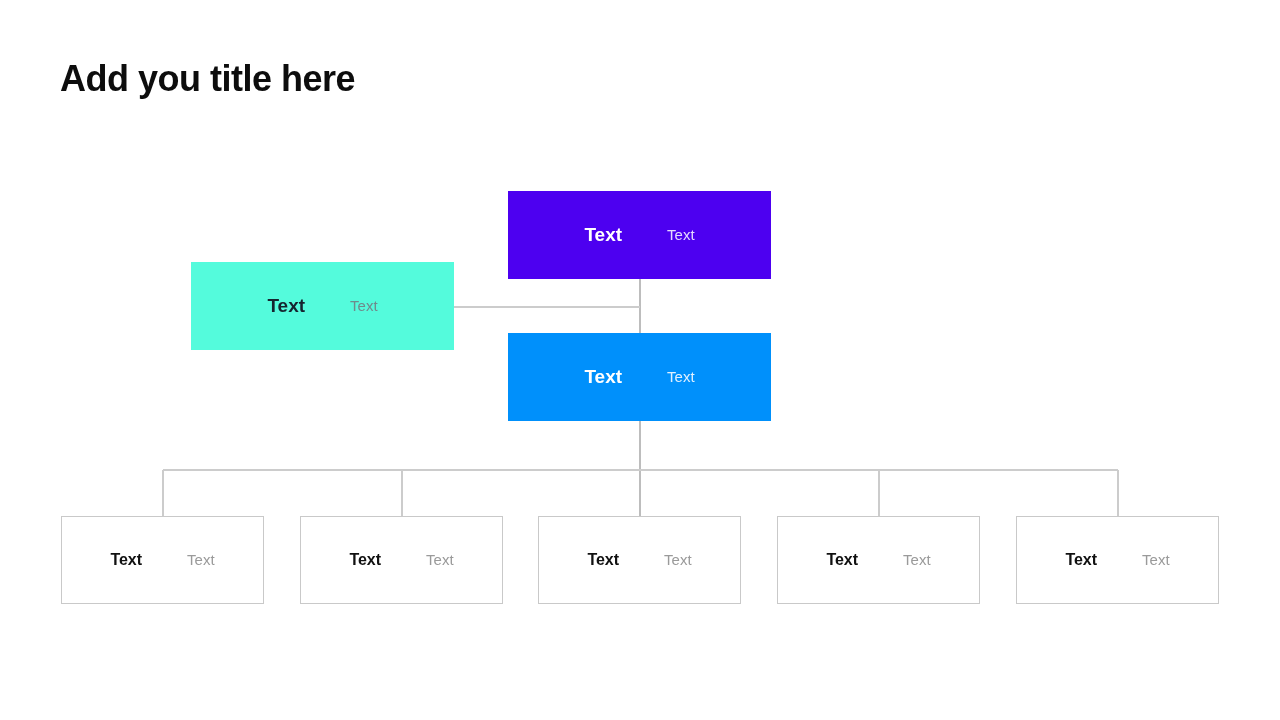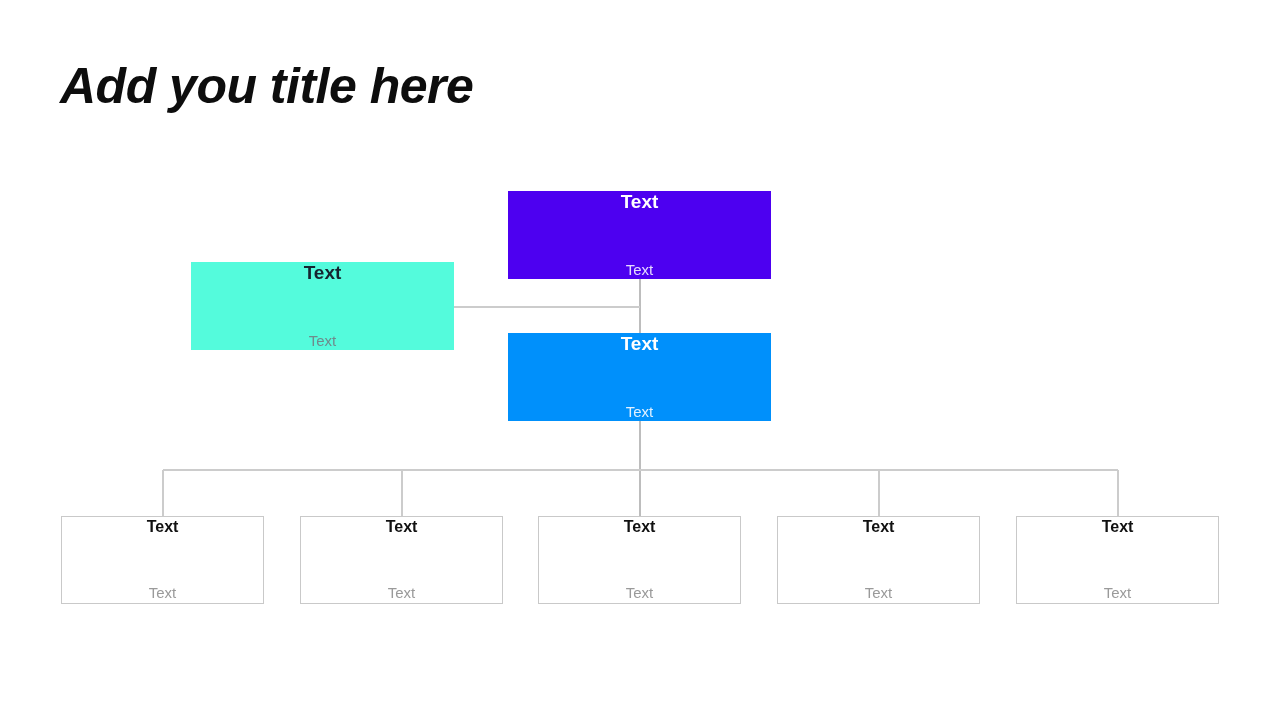--- a/index.html
+++ b/index.html
@@ -20,45 +20,43 @@
     width: 1280px;
     height: 720px;
     background: #ffffff;
   }
 
   
   #page-title {
     position: absolute;
     left: 60px;
     top: 58px;
-    font-size: 50px;
+    font-size: 36px;
     font-weight: 800;
     letter-spacing: -0.5px;
     color: #0d0d0d;
     line-height: 1.15;
     white-space: nowrap;
-    font-style: italic;
   }
 
   
   #connectors {
     position: absolute;
     left: 0;
     top: 0;
     width: 1280px;
     height: 720px;
     pointer-events: none;
   }
 
   
   .node {
     position: absolute;
     box-sizing: border-box;
     display: flex;
-    flex-direction: column;
     align-items: center;
     justify-content: center;
     gap: 45px;
   }
   .node .node-title {
     font-size: 19px;
     font-weight: 700;
     line-height: 1.25;
   }
   .node .node-sub {

